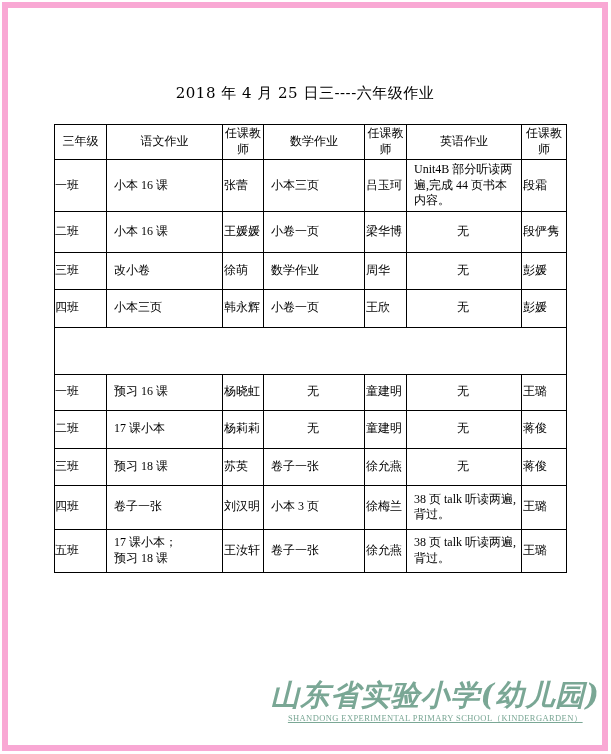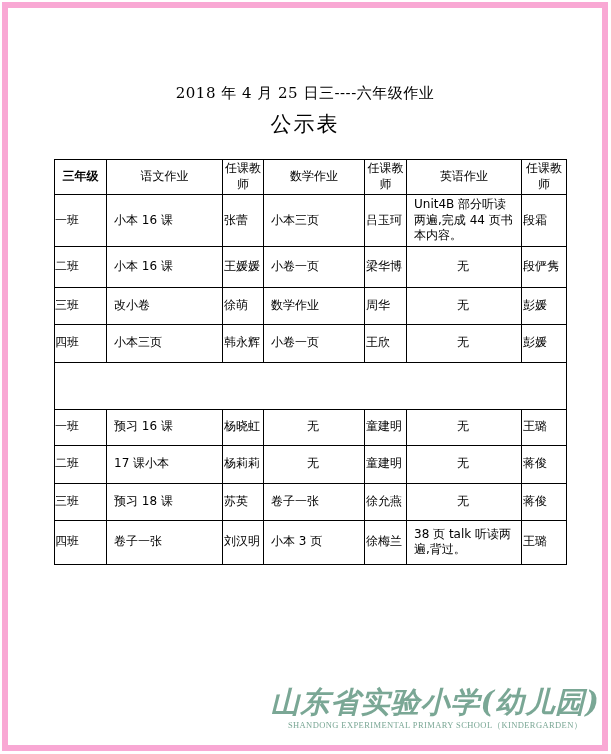--- a/index.html
+++ b/index.html
@@ -34,69 +34,69 @@
     width: 512px;
   }
   table.hw td {
     border: 1px solid #000;
     font-size: 12px;
     line-height: 1.3;
     vertical-align: middle;
     overflow: hidden;
   }
   td.cls { text-align: left; }
-  td.grade { text-align: center; font-weight: bold; font-size: 13px; }
+  td.grade { text-align: center; font-weight: normal; font-size: 13px; }
   td.head { text-align: center; }
-  td.hwk { text-align: left; padding: 2px 3px 2px 7px; white-space: pre-line; }
+  td.hwk { text-align: left; padding: 2px 3px 2px 7px; white-space: pre-line; font-family: Liberation Serif, serif; }
   td.tch { text-align: left; padding: 2px 1px; }
   td.eng { font-size: 11px; line-height: 1.35; }
   td.ctr { text-align: center; padding-left: 1px; }
   tr.r-hdr  td { height: 35px; }
   tr.r-a    td { height: 49px; }
   tr.r-b    td { height: 41px; }
   tr.r-c    td { height: 37px; }
   tr.r-d    td { height: 38px; }
   tr.r-gap  td { height: 47px; }
   tr.r-hdr2 td { height: 37px; }
   tr.r-e    td { height: 36px; }
   tr.r-f    td { height: 38px; }
   tr.r-g    td { height: 37px; }
   tr.r-h    td { height: 44px; }
   tr.r-i    td { height: 43px; }
   .footer {
     position: absolute;
     right: 2px;
-    bottom: 13px;
+    bottom: 20px;
     text-align: right;
   }
   .logo-block { display: inline-block; text-align: center; }
   .logo-cn {
     font-family: "DejaVu Serif", "Liberation Serif", serif;
     font-style: italic;
     font-weight: bold;
     font-size: 29px;
     line-height: 1.1;
     letter-spacing: 1px;
     white-space: nowrap;
   }
   .logo-en {
     font-family: "Liberation Serif", "DejaVu Serif", serif;
     font-size: 8.5px;
     letter-spacing: 0.4px;
     margin-top: 1px;
     white-space: nowrap;
+    text-decoration: underline;
   }
 </style>
 </head>
 <body>
 
 <div class="page">
 
   <div class="title1">2018 年 4 月 25 日三----六年级作业</div>
-  <div class="title2">公示表</div>
 
   <table class="hw">
     <colgroup>
       <col style="width:52px">
         <col style="width:116px">
         <col style="width:41px">
       <col style="width:101px">
         <col style="width:42px">
         <col style="width:115px">
         <col style="width:45px">
@@ -191,20 +191,30 @@
     <tr class="r-h">
       <td class="cls">四班</td>
       <td class="hwk">卷子一张</td>
       <td class="tch">刘汉明</td>
       <td class="hwk">小本 3 页</td>
       <td class="tch">徐梅兰</td>
       <td class="hwk eng">38 页 talk 听读两遍,背过。</td>
       <td class="tch">王璐</td>
     </tr>
 
+    <tr class="r-i">
+      <td class="cls">五班</td>
+      <td class="hwk">17 课小本；
+预习 18 课</td>
+      <td class="tch">王汝轩</td>
+      <td class="hwk">卷子一张</td>
+      <td class="tch">徐允燕</td>
+      <td class="hwk eng">38 页 talk 听读两遍,背过。</td>
+      <td class="tch">王璐</td>
+    </tr>
   </tbody>
     </table>
 
   <div class="footer">
     <div class="logo-block" style="color: rgb(122, 167, 149);">
       <div class="logo-cn">山东省实验小学(幼儿园)</div>
       <div class="logo-en">SHANDONG EXPERIMENTAL PRIMARY SCHOOL（KINDERGARDEN）</div>
     </div>
   </div>
 

